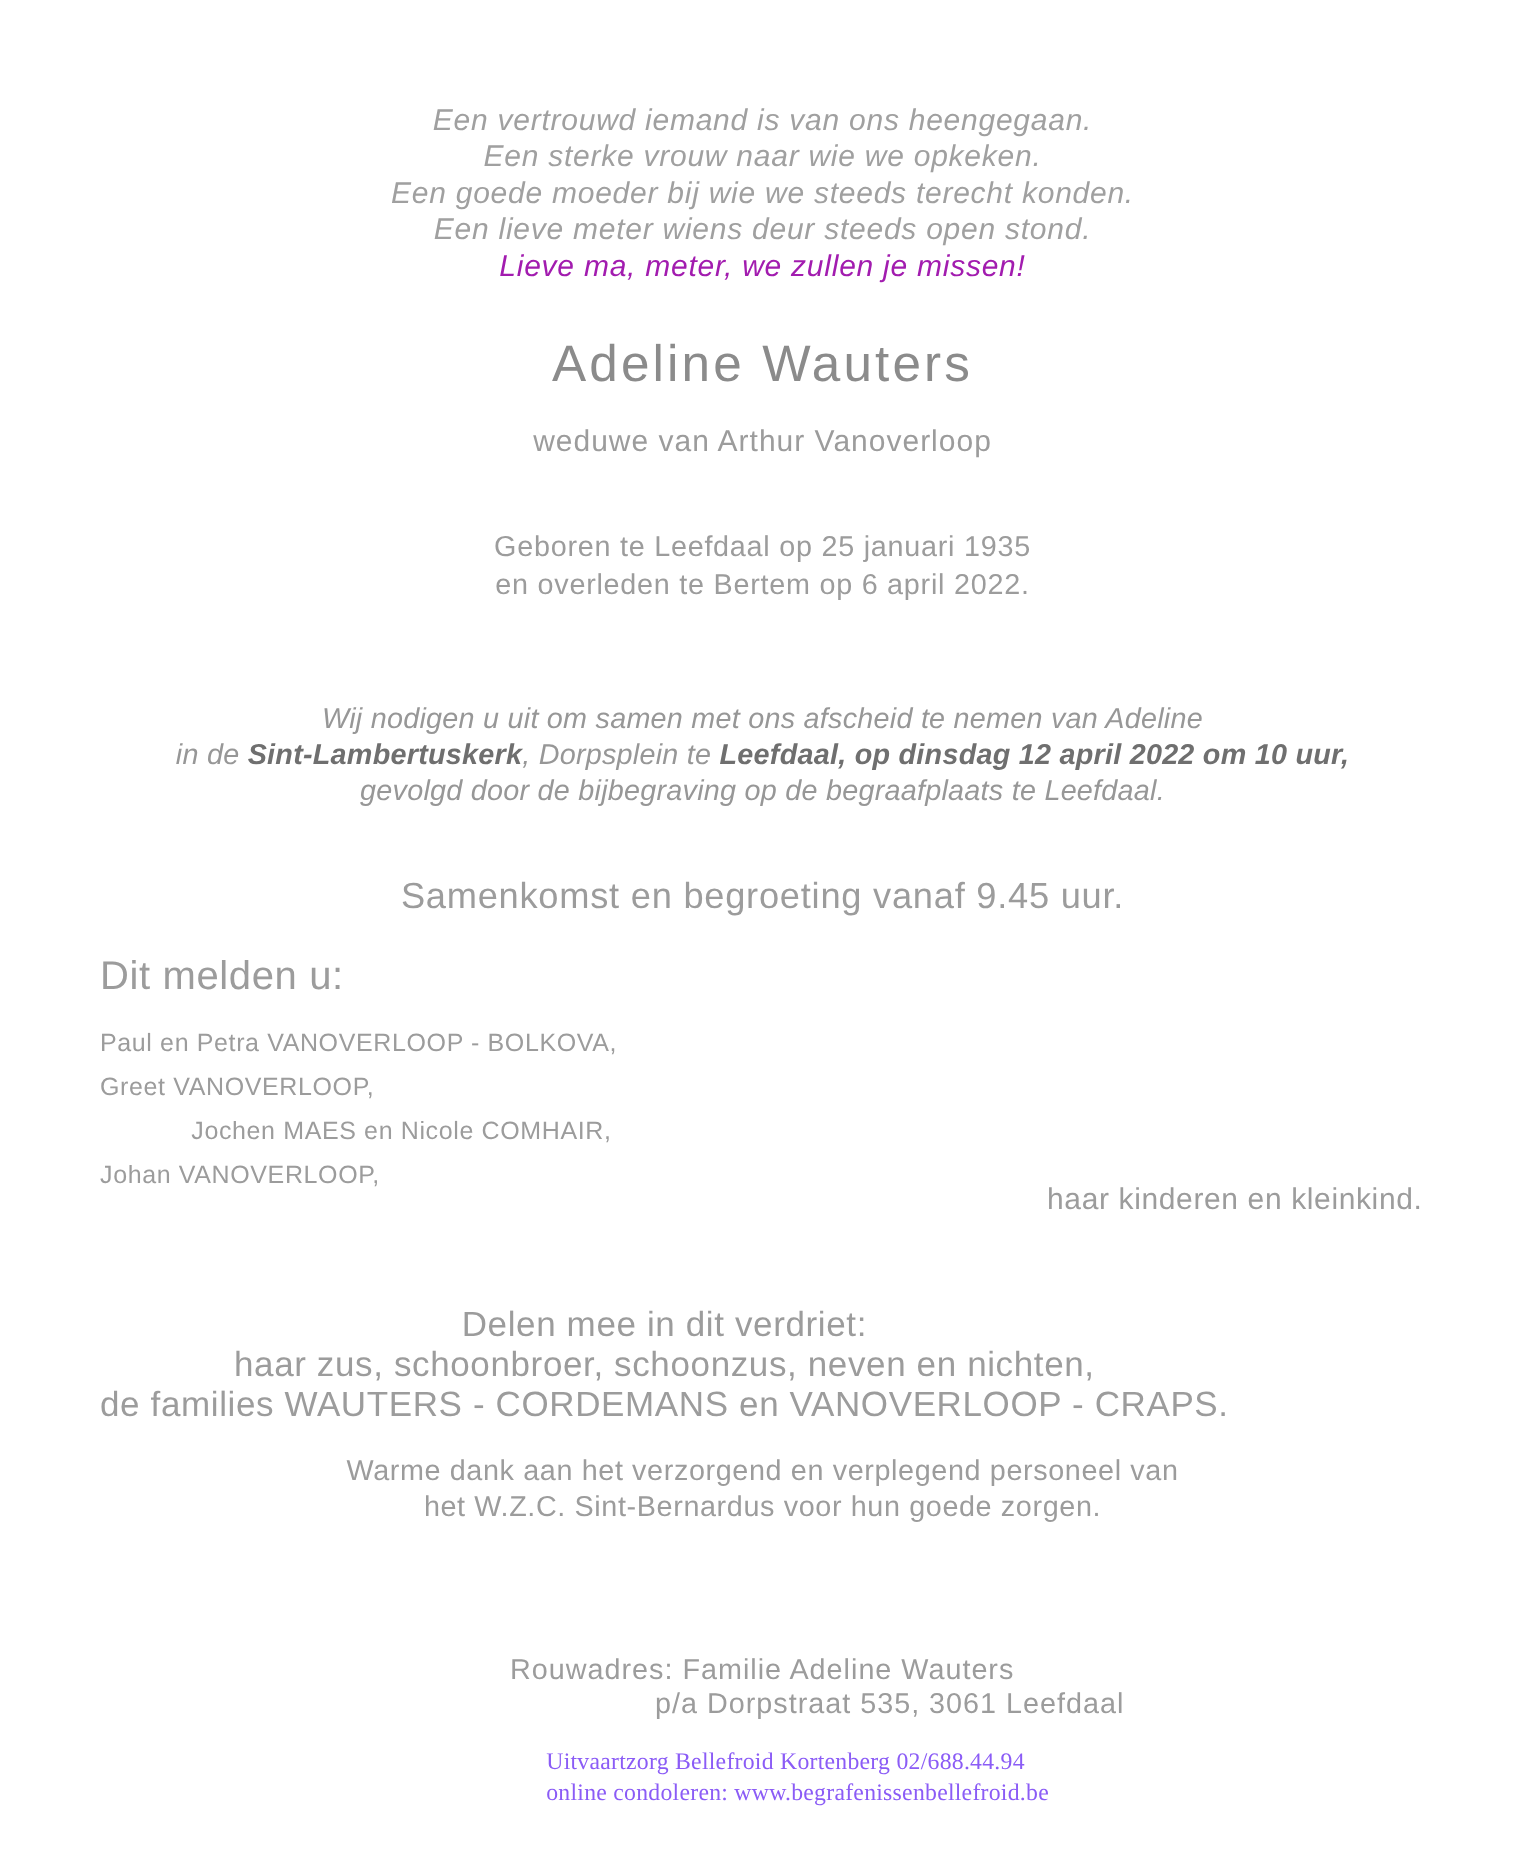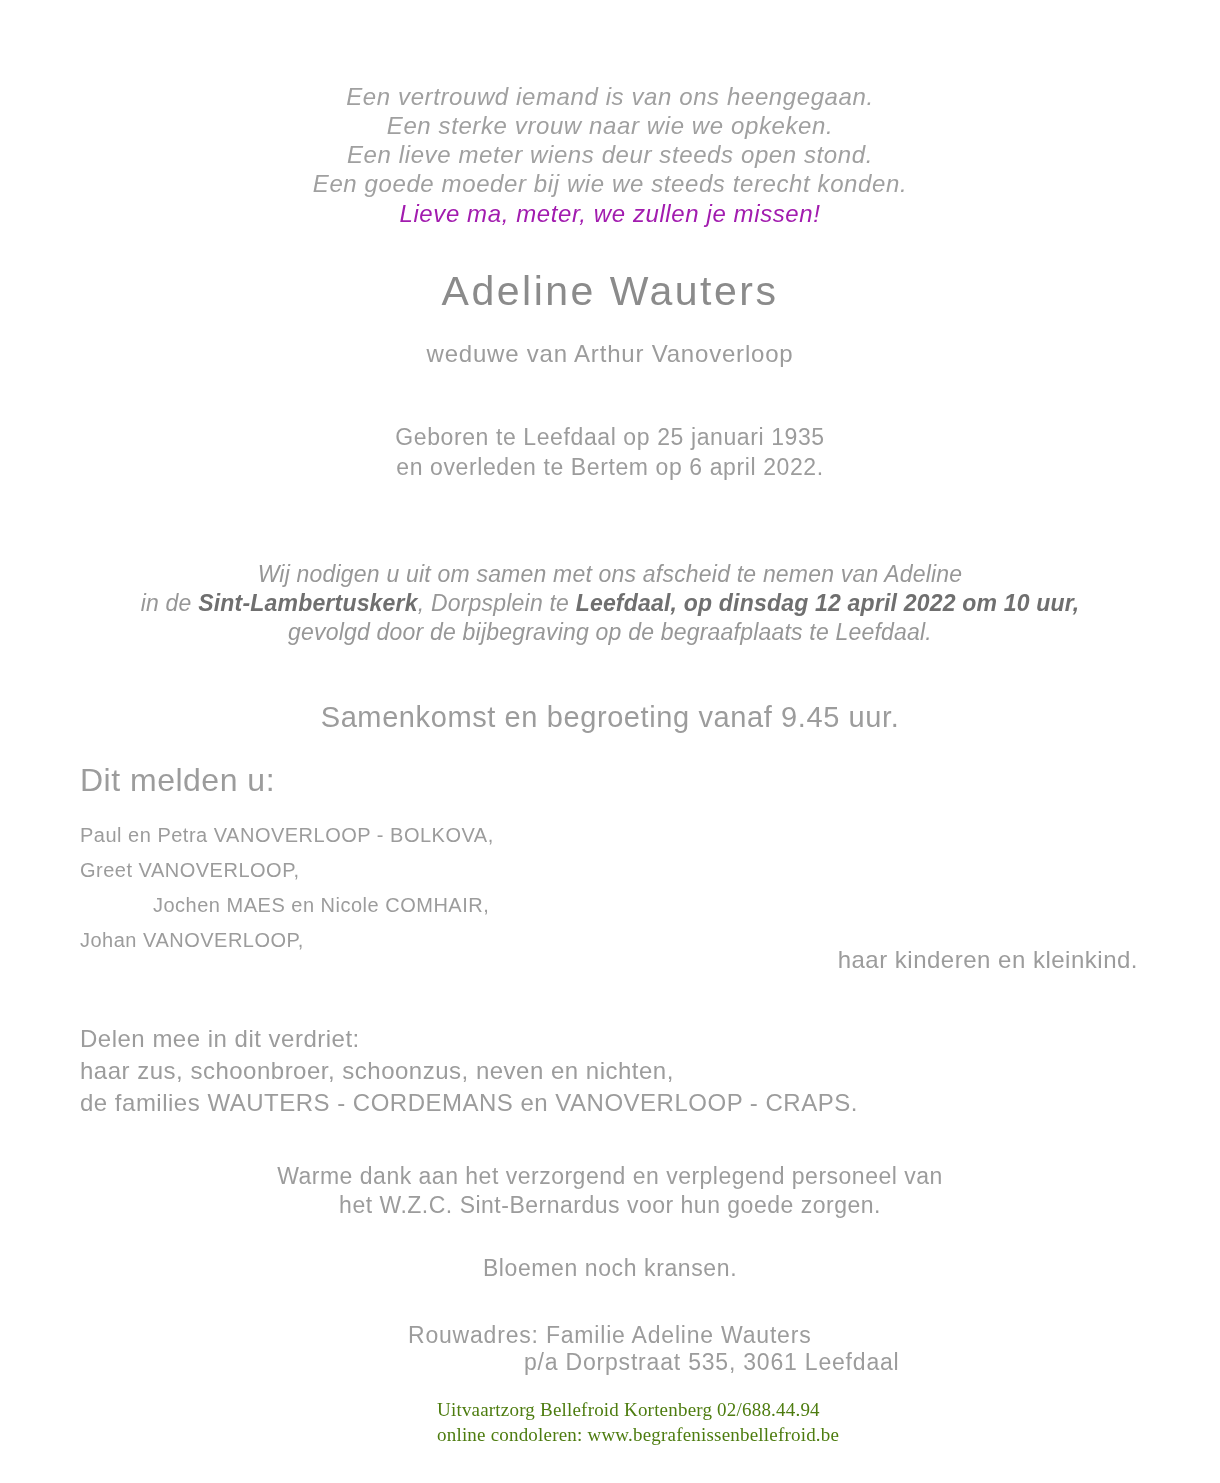--- a/index.html
+++ b/index.html
@@ -87,25 +87,26 @@
   .names .indent { padding-left: 73px; }
   .relation-line {
     top: 946px;
     left: 0;
     width: 1138px;
     text-align: right;
     font-size: 24px;
     letter-spacing: 0.5px;
   }
   .mourning {
-    top: 1023px;
+    top: 1044px;
     left: 80px;
-    font-size: 24px;
+    font-size: 28px;
     line-height: 32px;
     letter-spacing: 0.5px;
+    text-align: center;
   }
   .thanks {
     top: 1162px;
     font-size: 23px;
     line-height: 29px;
     letter-spacing: 0.5px;
   }
   .flowers {
     top: 1255px;
     font-size: 23px;
@@ -118,34 +119,34 @@
     line-height: 27px;
     letter-spacing: 0.8px;
   }
   .address .addr-indent { padding-left: 116px; }
   .footer {
     top: 1397px;
     left: 437px;
     font-family: "Liberation Serif", serif;
     font-size: 19px;
     line-height: 25px;
-    color: #4d7c0f;
+    color: #8b5cf6;
     letter-spacing: 0.2px;
   }
 </style>
 </head>
 <body>
 
 <div class="page">
 
   <div class="block center poem">
     <div>Een vertrouwd iemand is van ons heengegaan.</div>
     <div>Een sterke vrouw naar wie we opkeken.</div>
+    <div>Een goede moeder bij wie we steeds terecht konden.</div>
     <div>Een lieve meter wiens deur steeds open stond.</div>
-    <div>Een goede moeder bij wie we steeds terecht konden.</div>
   </div>
 
   <div class="block center poem-closing">Lieve ma, meter, we zullen je missen!</div>
 
   <div class="block center title">Adeline Wauters</div>
 
   <div class="block center subtitle">weduwe van Arthur Vanoverloop</div>
 
   <div class="block center birth-death">
     <div>Geboren te Leefdaal op 25 januari 1935</div>
@@ -175,21 +176,20 @@
     <div>Delen mee in dit verdriet:</div>
     <div>haar zus, schoonbroer, schoonzus, neven en nichten,</div>
     <div>de families WAUTERS - CORDEMANS en VANOVERLOOP - CRAPS.</div>
   </div>
 
   <div class="block center thanks">
     <div>Warme dank aan het verzorgend en verplegend personeel van</div>
     <div>het W.Z.C. Sint-Bernardus voor hun goede zorgen.</div>
   </div>
 
-  <div class="block center flowers">Bloemen noch kransen.</div>
 
   <div class="block address">
     <div>Rouwadres: Familie Adeline Wauters</div>
     <div class="addr-indent">p/a Dorpstraat 535, 3061 Leefdaal</div>
   </div>
 
   <div class="block footer">
     <div>Uitvaartzorg Bellefroid Kortenberg 02/688.44.94</div>
     <div>online condoleren: www.begrafenissenbellefroid.be</div>
   </div>

